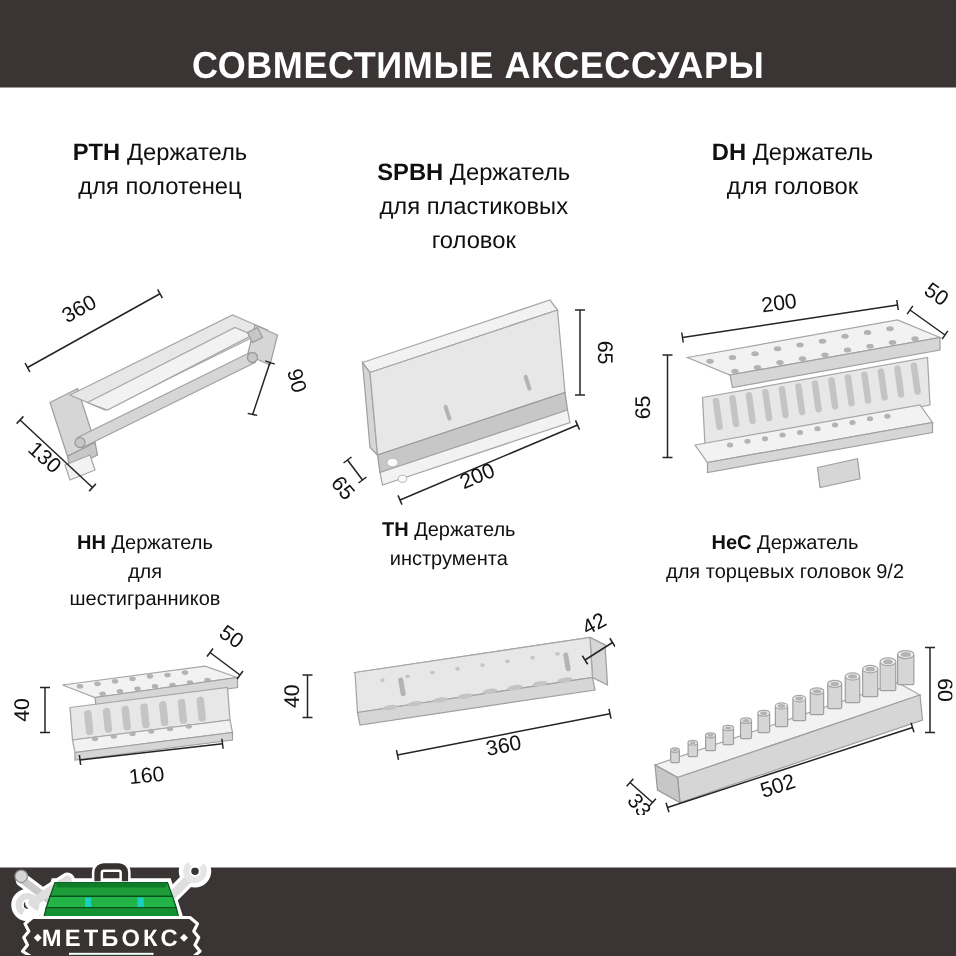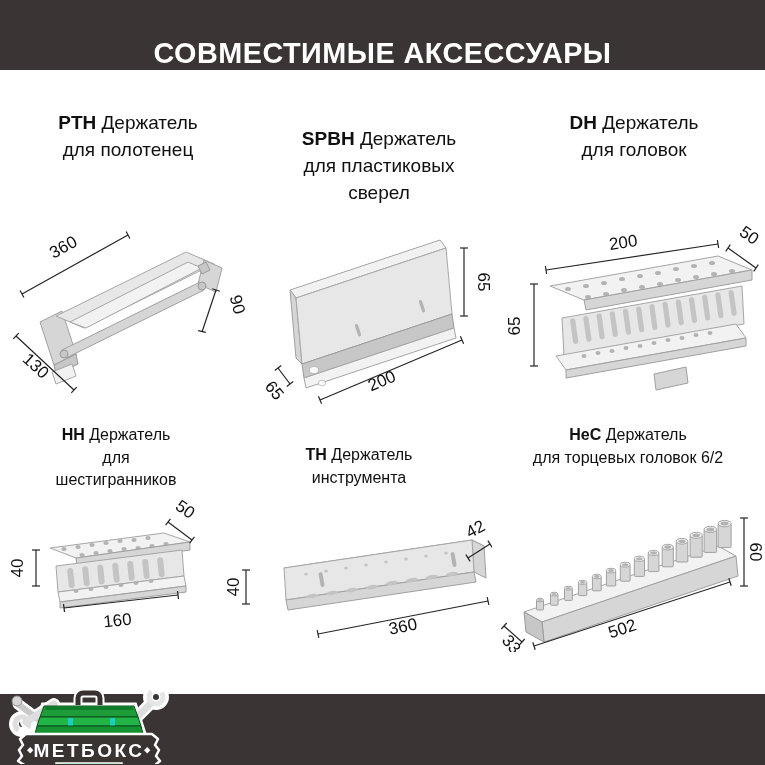--- a/index.html
+++ b/index.html
@@ -70,21 +70,21 @@
         <line class="dim" x1="65.3" y1="186.9" x2="70.7" y2="181.1"></line>
         <text class="dimtext" text-anchor="middle" x="26" y="164" transform="rotate(42 26 164)">130</text>
       </g>
     </svg>
   </section>
 
   <section class="card" style="left:254px;top:120px;width:250px">
     <h2 class="title r1"><b>SPBH</b>
       <span>Держатель</span><br>
       <span>для пластиковых</span><br>
-      <span>сверел</span></h2>
+      <span>головок</span></h2>
     <svg class="drawing" width="250" height="196" viewBox="0 0 250 196">
       <g>
         <polygon class="p0" points="36,68 186,18 192,26 42,76"></polygon>
         <polygon class="p2" points="36,68 42,76 48,142 42,136"></polygon>
         <polygon class="p1" points="42,76 192,26 198,92 48,142"></polygon>
         <polygon class="p3" points="48,142 198,92 200,106 50,156"></polygon>
         <polygon class="p0" points="50,156 200,106 202,116 52,166"></polygon>
         <g transform="translate(102 102) rotate(-18)">
             <rect class="dhole" x="-1.6" y="0" width="3.2" height="13" rx="1.6"></rect>
           </g>
@@ -284,21 +284,21 @@
       </g>
       <g>
         <line class="dim" x1="58" y1="116" x2="172" y2="103"></line>
         <line class="dim" x1="57.5" y1="112" x2="58.5" y2="120"></line>
         <line class="dim" x1="171.5" y1="99" x2="172.5" y2="107"></line>
         <text class="dimtext" text-anchor="middle" x="112" y="134" transform="rotate(-6 112 134)">160</text>
       </g>
     </svg>
   </section>
 
-  <section class="card" style="left:226px;top:438px;width:266px">
+  <section class="card" style="left:226px;top:408px;width:266px">
     <h2 class="title r2"><b>TH</b>
       <span>Держатель</span><br>
       <span>инструмента</span></h2>
     <svg class="drawing" width="266" height="150" viewBox="0 0 266 150">
       <g>
         <polygon class="p0" points="58,56 246,28 258,34 72,62"></polygon>
         <polygon class="p2" points="246,28 258,34 260,66 248,60"></polygon>
         <polygon class="p1" points="58,56 246,28 248,60 60,88"></polygon>
         <polygon class="p2" points="60,88 248,60 250,70 62,98"></polygon>
         <ellipse class="slot" cx="80" cy="62" rx="1.8" ry="1.5"></ellipse>
@@ -357,21 +357,21 @@
         <line class="dim" x1="91.2" y1="118.1" x2="92.8" y2="125.9"></line>
         <line class="dim" x1="261.2" y1="85.1" x2="262.8" y2="92.9"></line>
         <text class="dimtext" text-anchor="middle" x="178" y="120" transform="rotate(-11 178 120)">360</text>
       </g>
     </svg>
   </section>
 
   <section class="card" style="left:494px;top:418px;width:268px">
     <h2 class="title r2"><b>HeC</b>
       <span>Держатель</span><br>
-      <span>для торцевых головок 6/2</span></h2>
+      <span>для торцевых головок 9/2</span></h2>
     <svg class="drawing" width="268" height="160" viewBox="0 0 268 160">
       <g>
         <polygon class="p0" points="30,120 224,54 242,64 48,130"></polygon>
         <polygon class="p2" points="48,130 242,64 244,84 50,150"></polygon>
         <polygon class="p3" points="30,120 48,130 50,150 32,140"></polygon>
         <g>
           <rect class="p2" x="42.5" y="108" width="7" height="10" rx="1"></rect>
             <ellipse class="p0" cx="46" cy="108" rx="3.5" ry="1.8"></ellipse>
             <ellipse class="dhole" cx="46" cy="108" rx="2.2" ry="1.1"></ellipse>
           <rect class="p2" x="56.5" y="102.1" width="7.5" height="11.1" rx="1"></rect>

